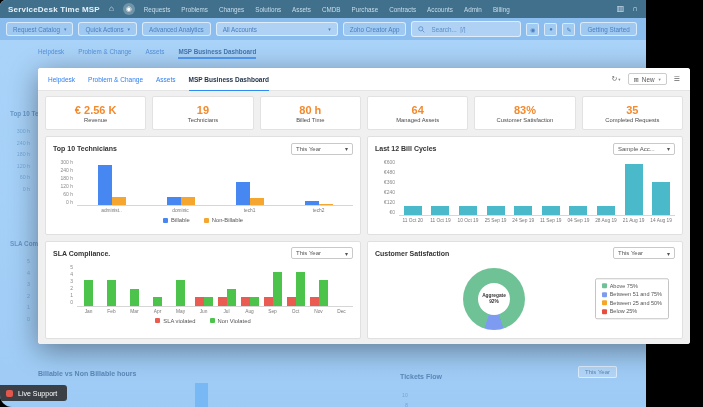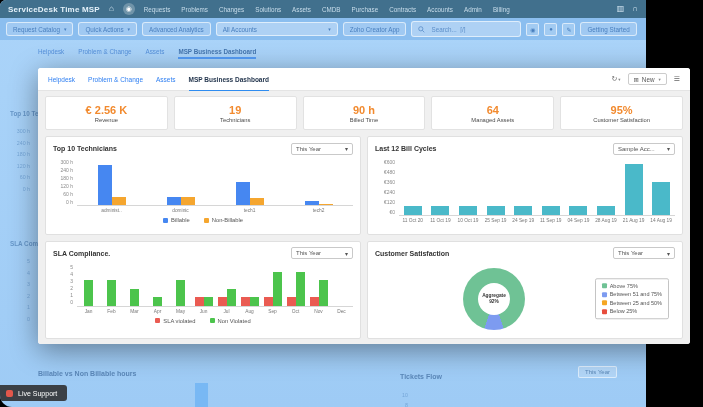--- a/index.html
+++ b/index.html
@@ -216,30 +216,34 @@
     <div class="kpi-row" id="kpi-row">
         <div class="kpi">
           <div class="kpi-val" style="color: rgb(242, 138, 46);">€ 2.56 K</div>
           <div class="kpi-lbl">Revenue</div>
         </div>
         <div class="kpi">
           <div class="kpi-val" style="color: rgb(242, 138, 46);">19</div>
           <div class="kpi-lbl">Technicians</div>
         </div>
         <div class="kpi">
-          <div class="kpi-val" style="color: rgb(242, 138, 46);">90 h</div>
+          <div class="kpi-val" style="color: rgb(242, 138, 46);">80 h</div>
           <div class="kpi-lbl">Billed Time</div>
         </div>
         <div class="kpi">
           <div class="kpi-val" style="color: rgb(242, 138, 46);">64</div>
           <div class="kpi-lbl">Managed Assets</div>
         </div>
         <div class="kpi">
-          <div class="kpi-val" style="color: rgb(242, 138, 46);">95%</div>
+          <div class="kpi-val" style="color: rgb(242, 138, 46);">83%</div>
           <div class="kpi-lbl">Customer Satisfaction</div>
+        </div>
+        <div class="kpi">
+          <div class="kpi-val" style="color: rgb(242, 138, 46);">35</div>
+          <div class="kpi-lbl">Completed Requests</div>
         </div>
       </div>
     <div class="charts-grid" id="charts-grid">
       <div class="panel">
           <div class="panel-head">
             <span class="panel-title">Top 10 Technicians</span>
             <div class="select">
               <span>This Year</span>
               <span class="caret">▾</span>
             </div>

